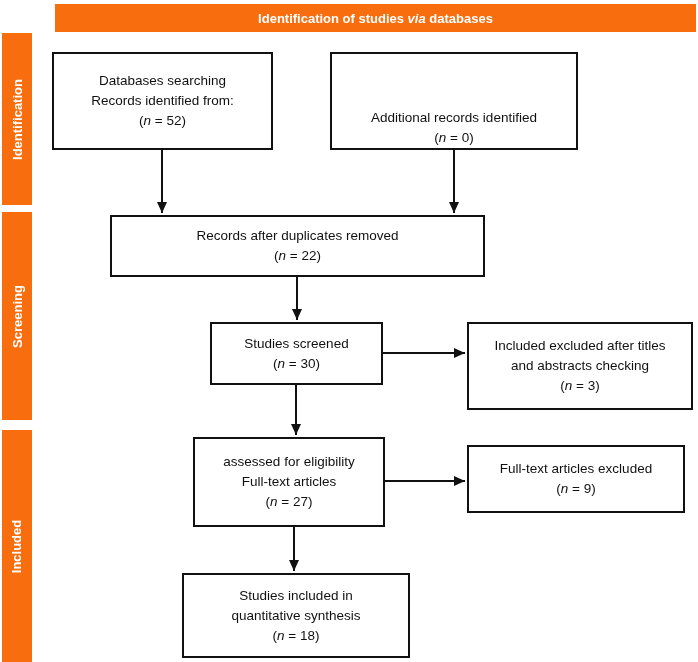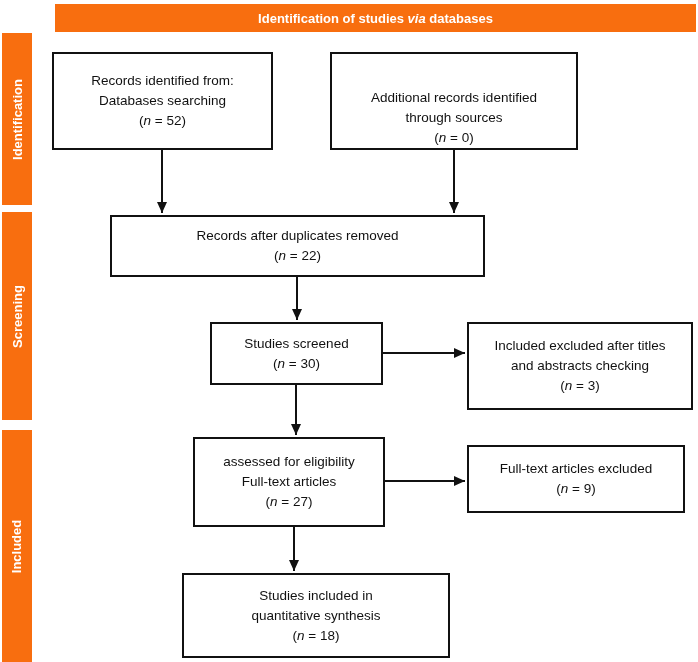--- a/index.html
+++ b/index.html
@@ -57,21 +57,21 @@
     line-height: 20px;
     padding: 0 6px;
   }
   .b1 { left: 52px;  top: 52px;  width: 221px; height: 98px; }
   .b2 { left: 330px; top: 52px;  width: 248px; height: 98px; justify-content: flex-end; }
   .b3 { left: 110px; top: 215px; width: 375px; height: 62px; }
   .b4 { left: 210px; top: 322px; width: 173px; height: 63px; }
   .b5 { left: 467px; top: 322px; width: 226px; height: 88px; }
   .b6 { left: 193px; top: 437px; width: 192px; height: 90px; }
   .b7 { left: 467px; top: 445px; width: 218px; height: 68px; }
-  .b8 { left: 182px; top: 573px; width: 268px; height: 85px; }
+  .b8 { left: 182px; top: 573px; width: 228px; height: 85px; }
   .arrows {
     position: absolute;
     left: 0; top: 0; width: 698px; height: 662px;
     pointer-events: none;
   }
   .arrows line { stroke: var(--ink); stroke-width: 2px; }
 </style>
 </head>
 <body>
 
@@ -85,27 +85,26 @@
     <span class="stage-label">Identification</span>
   </div>
   <div class="stage-bar bar-screening">
     <span class="stage-label">Screening</span>
   </div>
   <div class="stage-bar bar-included">
     <span class="stage-label">Included</span>
   </div>
 
   <div class="flow-box b1">
+      <div class="box-line">Databases searching</div>
       <div class="box-line">Records identified from:</div>
-      <div class="box-line">Databases searching</div>
       <div class="box-line">(<i>n</i> = 52)</div>
     </div>
   <div class="flow-box b2">
       <div class="box-line">Additional records identified</div>
-      <div class="box-line">through sources</div>
       <div class="box-line">(<i>n</i> = 0)</div>
     </div>
   <div class="flow-box b3">
       <div class="box-line">Records after duplicates removed</div>
       <div class="box-line">(<i>n</i> = 22)</div>
     </div>
   <div class="flow-box b4">
       <div class="box-line">Studies screened</div>
       <div class="box-line">(<i>n</i> = 30)</div>
     </div>

